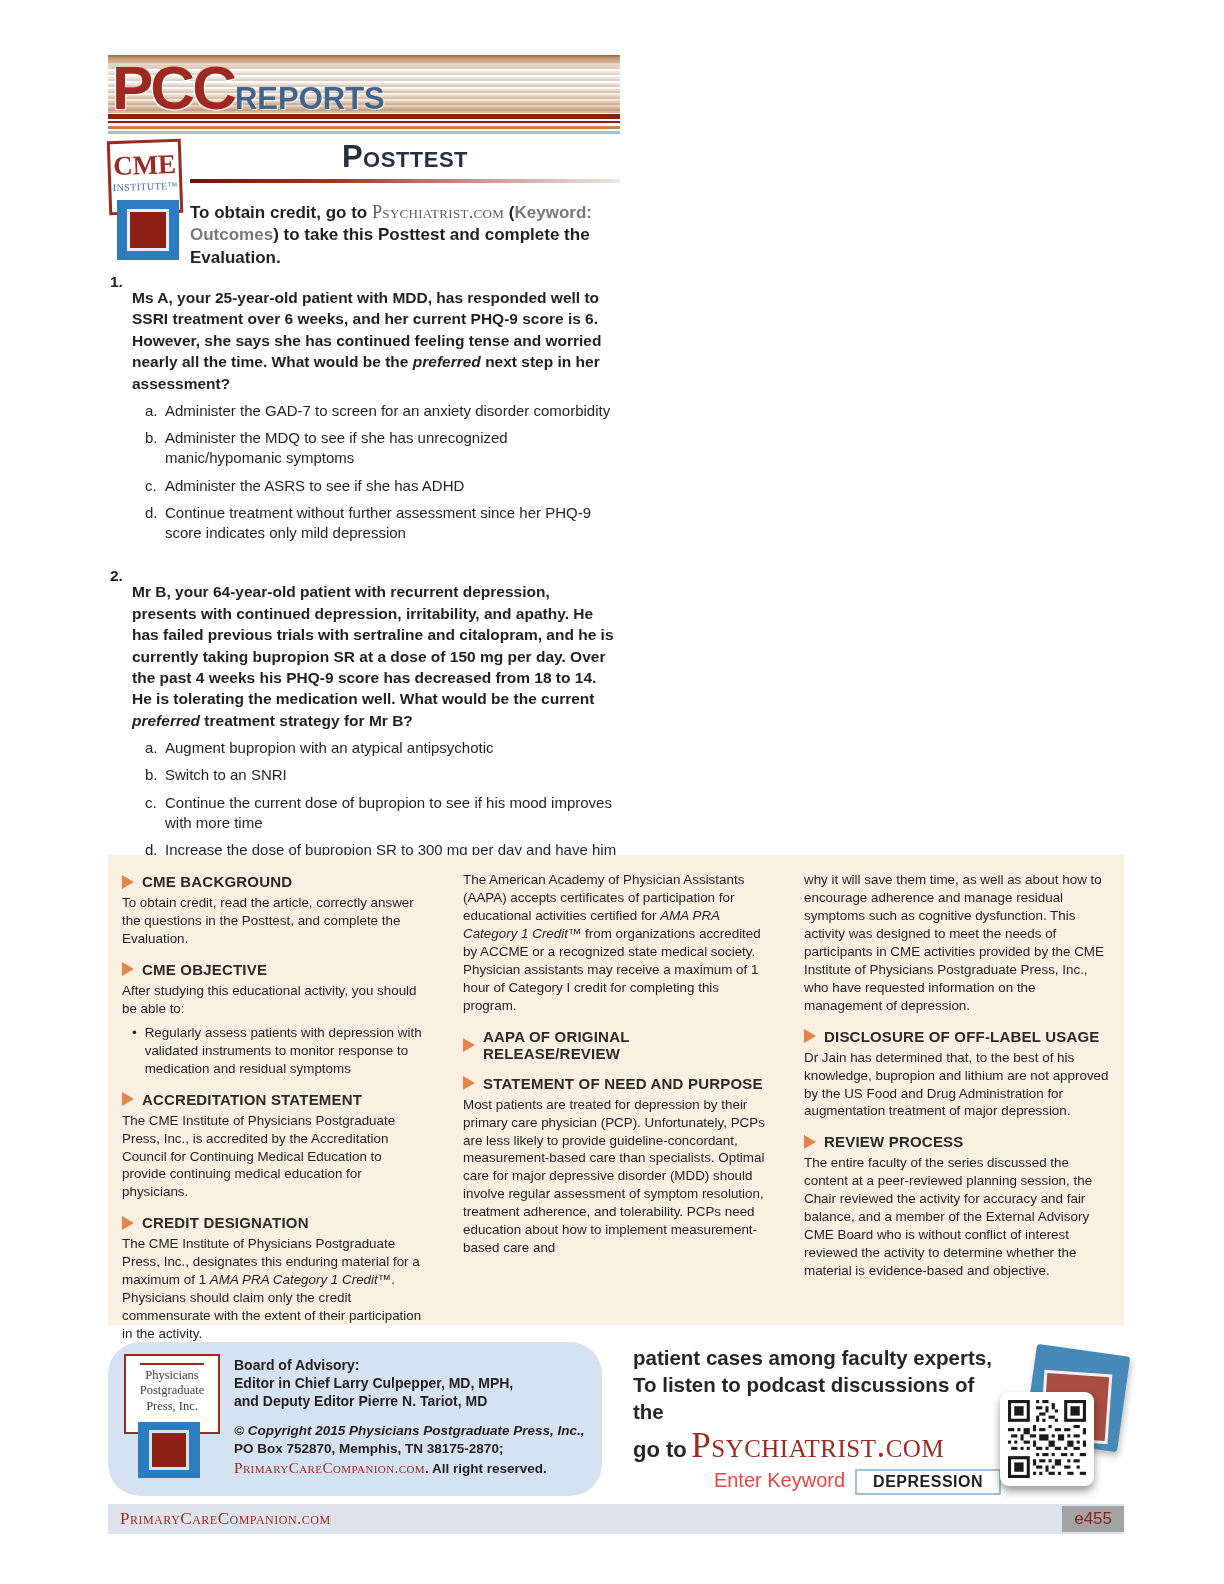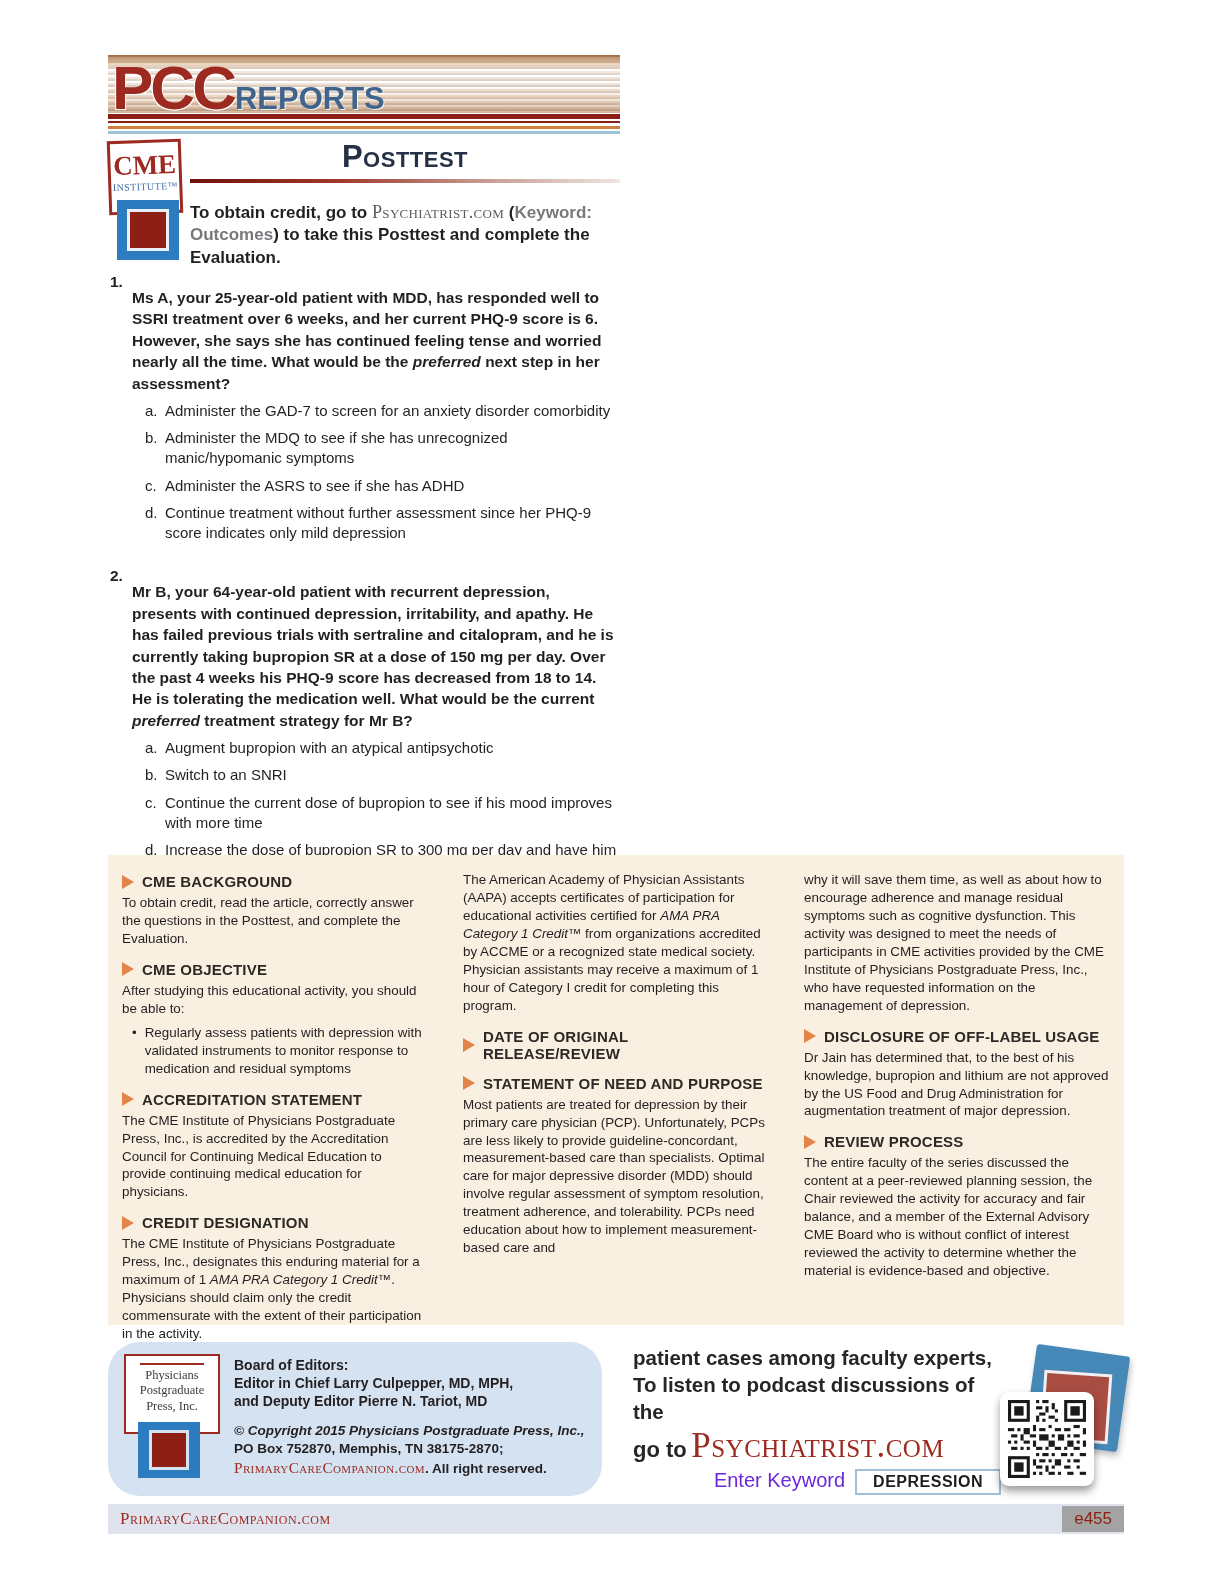--- a/index.html
+++ b/index.html
@@ -83,21 +83,21 @@
   .copyright{margin-top:11px;}
   .cp-line{font-size:13.5px;font-weight:bold;line-height:1.35;}
 
   
   .podcast{position:absolute;left:633px;top:1344px;width:368px;}
   .pod-line{font-size:20.5px;font-weight:bold;line-height:1.32;color:#262626;}
   .pod-goto{margin-top:3px;white-space:nowrap;}
   .goto-label{font-size:22px;font-weight:bold;color:#262626;}
   .run-psy{font-family:"Liberation Serif",serif;color:#9c2a21;font-variant:small-caps;font-weight:normal;font-size:35px;letter-spacing:.5px;line-height:1;}
   .pod-keyword{margin-top:6px;text-align:right;}
-  .kw-label{font-size:20px;color:#6d28d9;margin-right:10px;}
+  .kw-label{font-size:20px;color:#ef4444;margin-right:10px;}
   .kw-box{display:inline-block;border:2px solid #9fc0da;background:#fff;padding:2px 16px;
     font-size:16px;font-weight:bold;letter-spacing:.5px;color:#1d1d1f;}
 
   
   .qr-group{position:absolute;left:1000px;top:1346px;width:126px;height:150px;}
   .qr-blue{position:absolute;right:2px;top:4px;width:94px;height:96px;background:#4688b7;transform:rotate(8deg);border-radius:3px;box-shadow:2px 4px 6px rgba(0,0,0,.25);}
   .qr-red{position:absolute;right:16px;top:26px;width:62px;height:64px;background:#a94c42;border:3px solid #eef2f7;transform:rotate(4deg);}
   .qr-card{position:absolute;left:0px;top:46px;width:94px;height:94px;background:#fff;border-radius:9px;
     box-shadow:0 5px 9px rgba(0,0,0,.4);display:flex;align-items:center;justify-content:center;}
 
@@ -221,21 +221,21 @@
           <span class="tri"></span>
           <span>CREDIT DESIGNATION</span>
         </div>
       <p class="cme-p"><span>The CME Institute of Physicians Postgraduate Press, Inc., designates this enduring material for a maximum of 1 </span><span class="run-i">AMA PRA Category 1 Credit™</span><span>. Physicians should claim only the credit commensurate with the extent of their participation in the activity.</span></p>
     </div>
 
     <div class="cme-col">
       <p class="cme-p"><span>The American Academy of Physician Assistants (AAPA) accepts certificates of participation for educational activities certified for </span><span class="run-i">AMA PRA Category 1 Credit™</span><span> from organizations accredited by ACCME or a recognized state medical society. Physician assistants may receive a maximum of 1 hour of Category I credit for completing this program.</span></p>
       <div class="cme-h">
           <span class="tri"></span>
-          <span>DATE OF ORIGINAL RELEASE/REVIEW</span>
+          <span>AAPA OF ORIGINAL RELEASE/REVIEW</span>
         </div>
       <div class="cme-h">
           <span class="tri"></span>
           <span>STATEMENT OF NEED AND PURPOSE</span>
         </div>
       <p class="cme-p">Most patients are treated for depression by their primary care physician (PCP). Unfortunately, PCPs are less likely to provide guideline-concordant, measurement-based care than specialists. Optimal care for major depressive disorder (MDD) should involve regular assessment of symptom resolution, treatment adherence, and tolerability. PCPs need education about how to implement measurement-based care and</p>
     </div>
 
     <div class="cme-col">
       <p class="cme-p">why it will save them time, as well as about how to encourage adherence and manage residual symptoms such as cognitive dysfunction. This activity was designed to meet the needs of participants in CME activities provided by the CME Institute of Physicians Postgraduate Press, Inc., who have requested information on the management of depression.</p>
@@ -259,21 +259,21 @@
         <div class="ppp-rule"></div>
         <div class="ppp-line">Physicians</div>
         <div class="ppp-line">Postgraduate</div>
         <div class="ppp-line">Press, Inc.</div>
       </div>
       <div class="ppp-blue">
         <div class="ppp-red"></div>
       </div>
     </div>
     <div class="editors-text">
-      <div class="ed-line">Board of Editors:</div>
+      <div class="ed-line">Board of Advisory:</div>
       <div class="ed-line">Editor in Chief Larry Culpepper, MD, MPH,</div>
       <div class="ed-line">and Deputy Editor Pierre N. Tariot, MD</div>
       <div class="copyright">
         <div class="cp-line"><span class="run-i">© Copyright 2015 Physicians Postgraduate Press, Inc.,</span></div>
         <div class="cp-line">PO Box 752870, Memphis, TN 38175-2870;</div>
         <div class="cp-line"><span class="run-sitered">PrimaryCareCompanion.com</span><span>. All right reserved.</span></div>
       </div>
     </div>
   </div>
 

